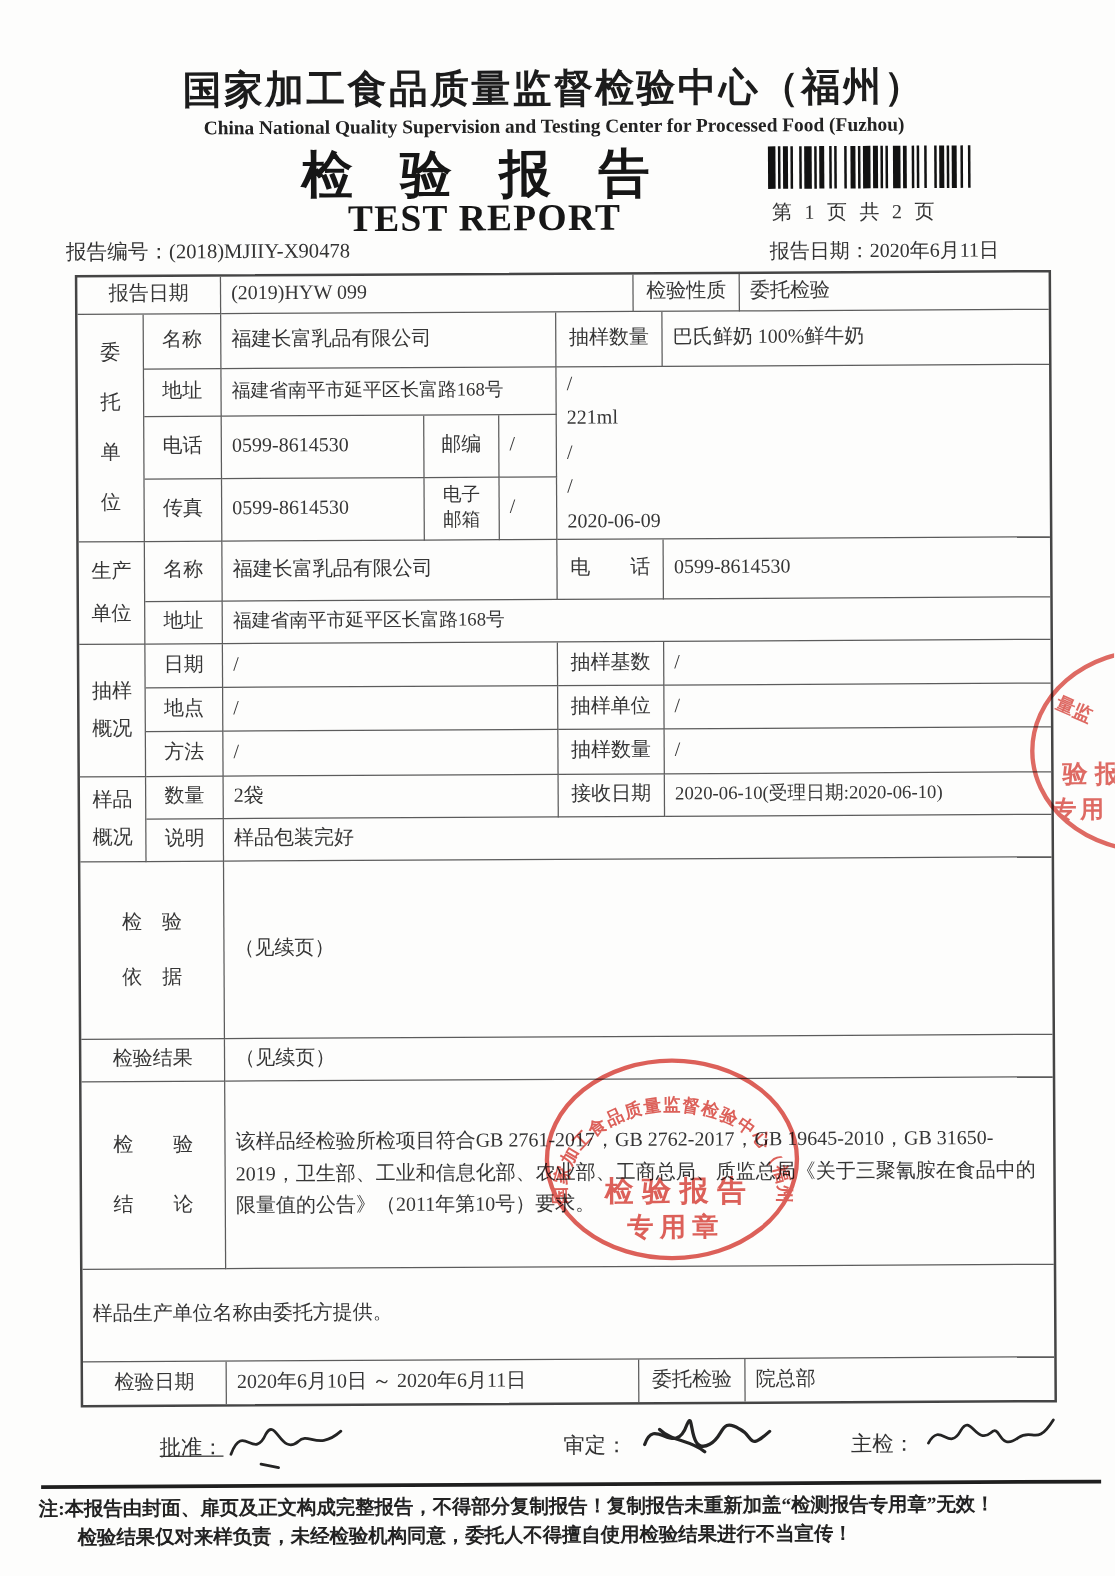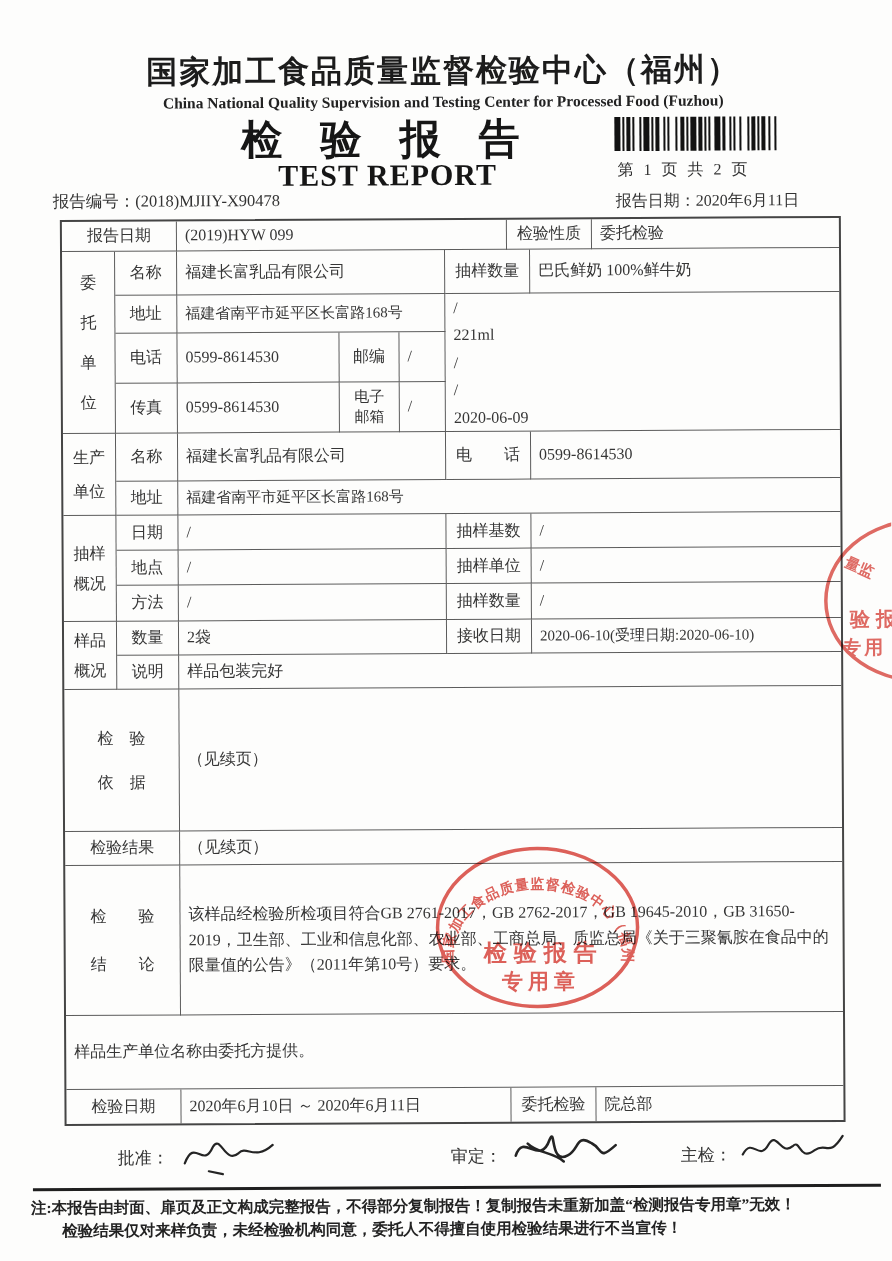--- a/index.html
+++ b/index.html
@@ -273,21 +273,21 @@
     </div>
 
     <div class="r h34">
       <div class="c w115 nb">检验日期</div>
       <div class="c w330 val nb">2020年6月10日 ～ 2020年6月11日</div>
       <div class="c w85 nb">委托检验</div>
       <div class="c fill val nr nb">院总部</div>
     </div>
   </div>
 
-  <span class="sig-label" style="left:115px; top:1145px;">批准：</span>
+  <span class="sig-label" style="left:125px; top:1145px;text-decoration:underline;">批准：</span>
   <svg class="sig-svg" style="left:172px; top:1128px;" width="110" height="48">
     <path d="M10,34 C20,8 28,40 38,18 C46,4 50,36 64,24 C72,16 80,32 98,16 M34,42 l14,3" stroke="#242424" stroke-width="2.2" fill="none" stroke-linecap="round"></path>
   </svg>
 
   <span class="sig-label" style="left:448px; top:1145px;">审定：</span>
   <svg class="sig-svg" style="left:505px; top:1124px;" width="120" height="52">
     <path d="M8,32 C16,8 32,44 42,16 C48,2 42,42 60,32 C72,26 68,10 84,20 C96,26 90,38 108,22 M20,20 C30,30 44,28 56,38" stroke="#242424" stroke-width="2.6" fill="none" stroke-linecap="round"></path>
   </svg>
 
   <span class="sig-label" style="left:678px; top:1145px;">主检：</span>

